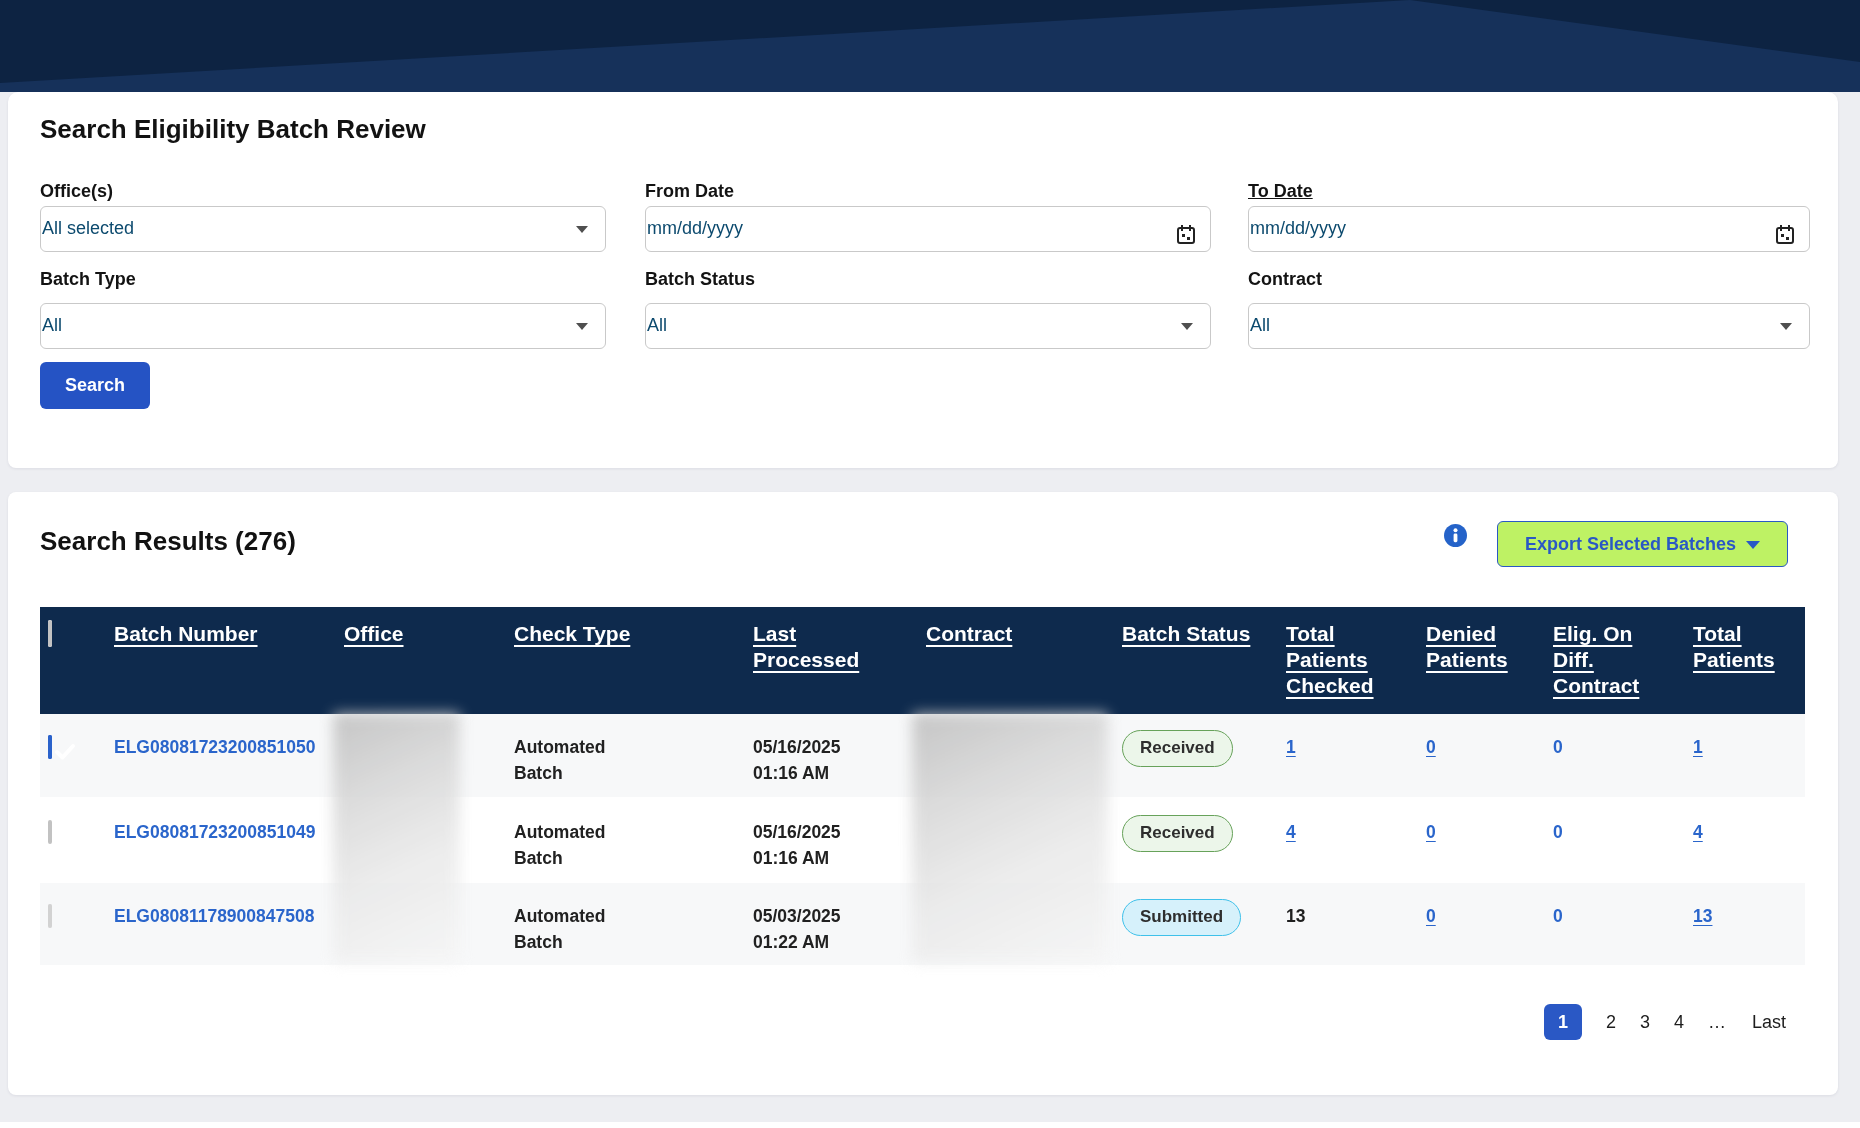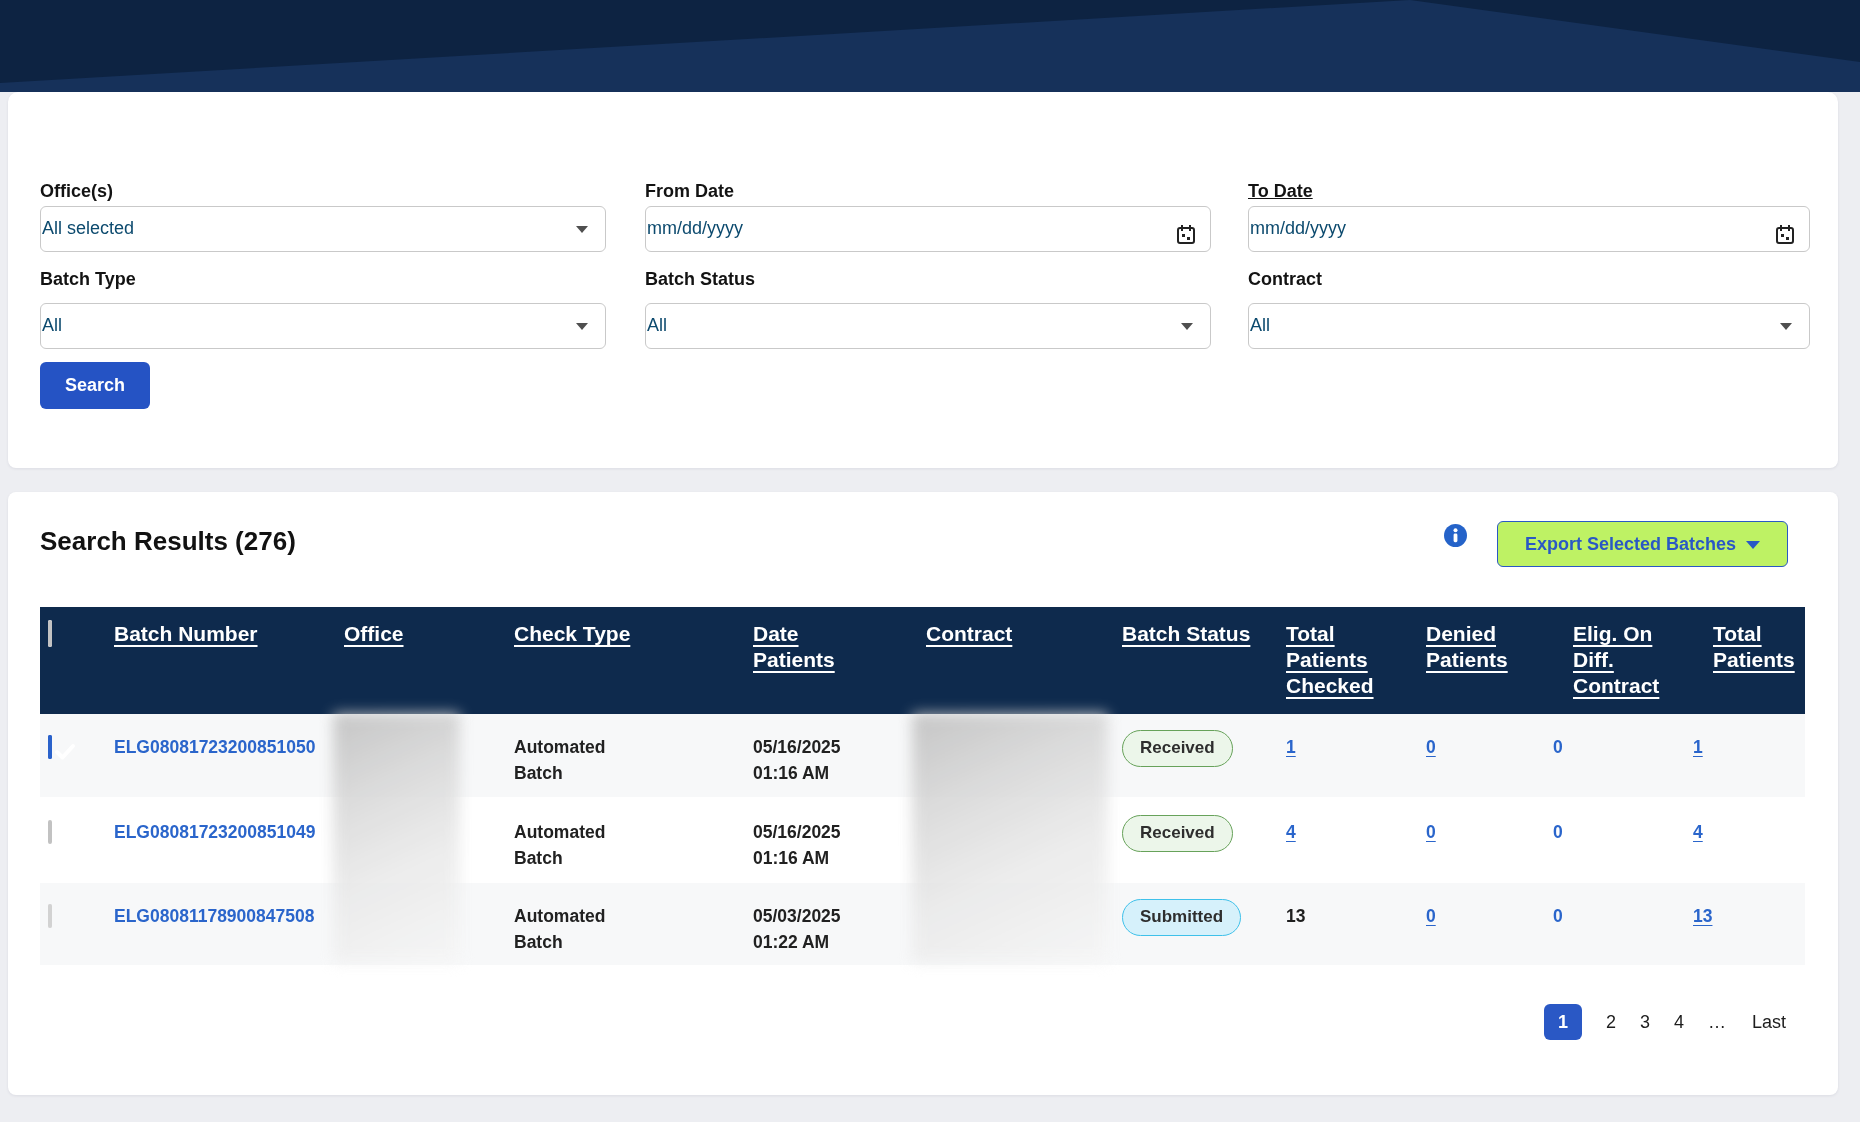--- a/index.html
+++ b/index.html
@@ -40,21 +40,21 @@
 
   
   table.results { position:absolute; left:32px; top:115px; width:1765px; border-collapse:collapse; table-layout:fixed; }
   table.results col.c1{width:60px;} col.c2{width:230px;} col.c3{width:170px;} col.c4{width:239px;}
   col.c5{width:173px;} col.c6{width:196px;} col.c7{width:164px;} col.c8{width:140px;}
   col.c9{width:127px;} col.c10{width:140px;} col.c11{width:126px;}
   thead tr { background:#0e2a4d; height:107px; }
   th { text-align:left; vertical-align:top; padding:14px 6px 0 14px; color:#fff; font-size:21px; font-weight:700; line-height:26px; }
   th .hd { text-decoration:underline; text-underline-offset:4px; text-decoration-thickness:2px; display:inline-block; }
   th.cb-col, td.cb-col { padding-left:8px; }
-  th .hd.w105{max-width:105px;} th .hd.w95{max-width:95px;} th .hd.w88{max-width:88px;} th .hd.w92{max-width:92px;margin-left:20px;}
+  th .hd.w105{max-width:105px;} th .hd.w95{max-width:95px;} th .hd.w88{max-width:88px;} th .hd.w92{max-width:92px;}
   tbody tr { height:84px; vertical-align:top;font-weight:bold; }
   tbody tr.striped { background:#f7f8f9; }
   tbody tr.plain { background:#ffffff; }
   tbody tr { border-bottom:2px solid #ffffff; }
   td { padding:20px 6px 0 14px; font-size:17.5px; color:#212121; line-height:26px; }
   td .wrap { display:inline-block; max-width:118px; }
   a.batch-link { color:#2a65cb; text-decoration:none; cursor:pointer; }
   .num { font-size:17.5px; }
   .num.link  { color:#2a65cb; text-decoration:underline; text-underline-offset:3px; cursor:pointer; }
   .num.blue  { color:#2a65cb; text-decoration:none; }
@@ -94,20 +94,21 @@
 <div class="app">
 
   <div class="banner">
     <svg viewBox="0 0 1860 92" preserveAspectRatio="none">
       <rect x="0" y="0" width="1860" height="92" fill="#0d2342"></rect>
       <polygon points="0,83 1410,0 1860,62 1860,92 0,92" fill="#16315a"></polygon>
     </svg>
   </div>
 
   <div class="card search-card">
+    <h2 class="section-title search-title">Search Eligibility Batch Review</h2>
 
     <label class="field-label" style="left:32px; top:89px;">Office(s)</label>
     <div class="box" style="left:32px; top:114px; width:566px;">
       <span>All selected</span>
       <span class="chev"></span>
     </div>
 
     <label class="field-label" style="left:637px; top:89px;">From Date</label>
     <div class="box datebox" style="left:637px; top:114px; width:566px;">
       <span>mm/dd/yyyy</span>
@@ -186,21 +187,21 @@
           <col class="c9">
           <col class="c10">
           <col class="c11">
       </colgroup>
       <thead>
         <tr>
           <th class="cb-col"><span class="cbx unchecked"></span></th>
           <th><span class="hd">Batch Number</span></th>
           <th><span class="hd">Office</span></th>
           <th><span class="hd">Check Type</span></th>
-          <th><span class="hd w105">Date Patients</span></th>
+          <th><span class="hd w105">Last Processed</span></th>
           <th><span class="hd">Contract</span></th>
           <th><span class="hd">Batch Status</span></th>
           <th><span class="hd w95">Total Patients Checked</span></th>
           <th><span class="hd w88">Denied Patients</span></th>
           <th><span class="hd w92">Elig. On Diff. Contract</span></th>
           <th><span class="hd w92">Total Patients</span></th>
         </tr>
       </thead>
       <tbody>
         <tr class="striped">

